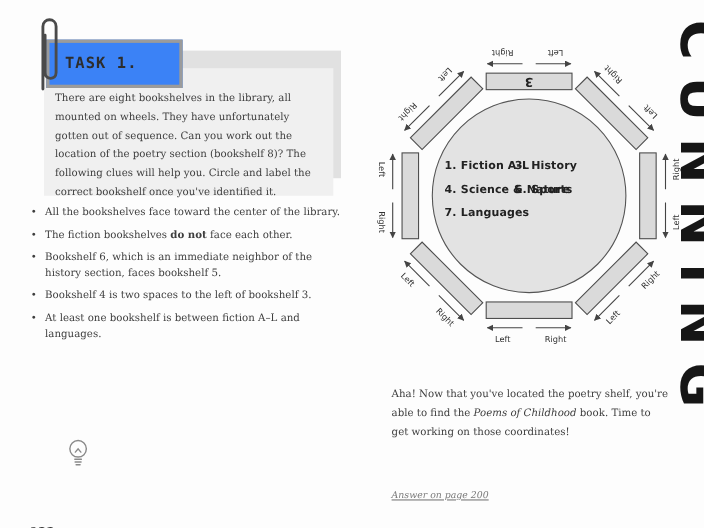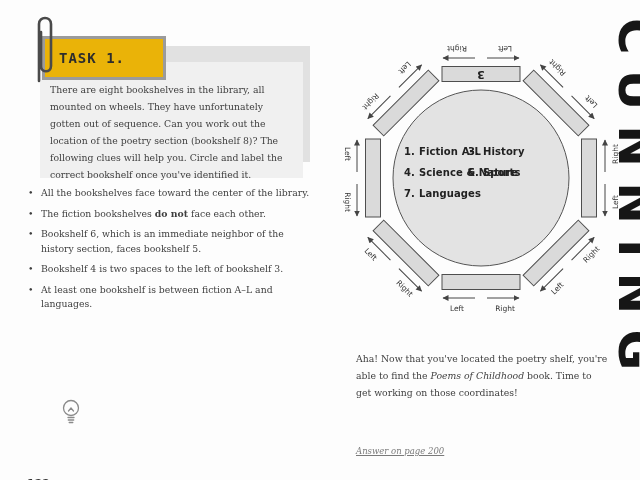--- a/index.html
+++ b/index.html
@@ -8,21 +8,21 @@
     background:#fdfdfd;
     font-family:"DejaVu Serif", serif;
     color:var(--ink,#3e3e3e);
   }
   .abs{position:absolute;}
 
   
   .back-sheet{left:57px;top:46px;width:253px;height:116px;background:var(--card-shadow,#e1e1e1);}
   .intro-card{left:40px;top:62px;width:263px;height:116px;background:var(--card-fill,#f0f0f0);
     box-sizing:border-box;padding:19px 10px 0 10px;font-size:9.3px;line-height:17px;}
-  .task-badge{left:42px;top:36px;width:104px;height:38px;background:#eab308;border:3px solid #9b9b9b;
+  .task-badge{left:42px;top:36px;width:104px;height:38px;background:#3b82f6;border:3px solid #9b9b9b;
     box-sizing:content-box;display:flex;align-items:center;padding-left:14px;
     font-family:"DejaVu Sans Mono", monospace;font-weight:bold;font-size:14px;letter-spacing:1px;color:#2d2d2d;}
   .paperclip{left:30px;top:10px;}
   .clues{left:28px;top:186px;width:288px;margin:0;padding:0;list-style:none;font-size:9.3px;}
   .clues li{position:relative;padding-left:13px;margin-bottom:6px;line-height:14.5px;}
   .clues li::before{content:"\2022";position:absolute;left:0;top:0;color:#3e3e3e;}
   .hint{left:60px;top:398px;width:230px;display:flex;align-items:flex-start;}
   .hint-text{margin-left:11px;width:180px;font-size:8.3px;line-height:13px;color:#555;}
   .pagenum{font-family:"DejaVu Sans", sans-serif;font-weight:bold;font-size:11px;color:#333;margin-top:36px;}
   .pn-left{left:27px;top:441px;}

